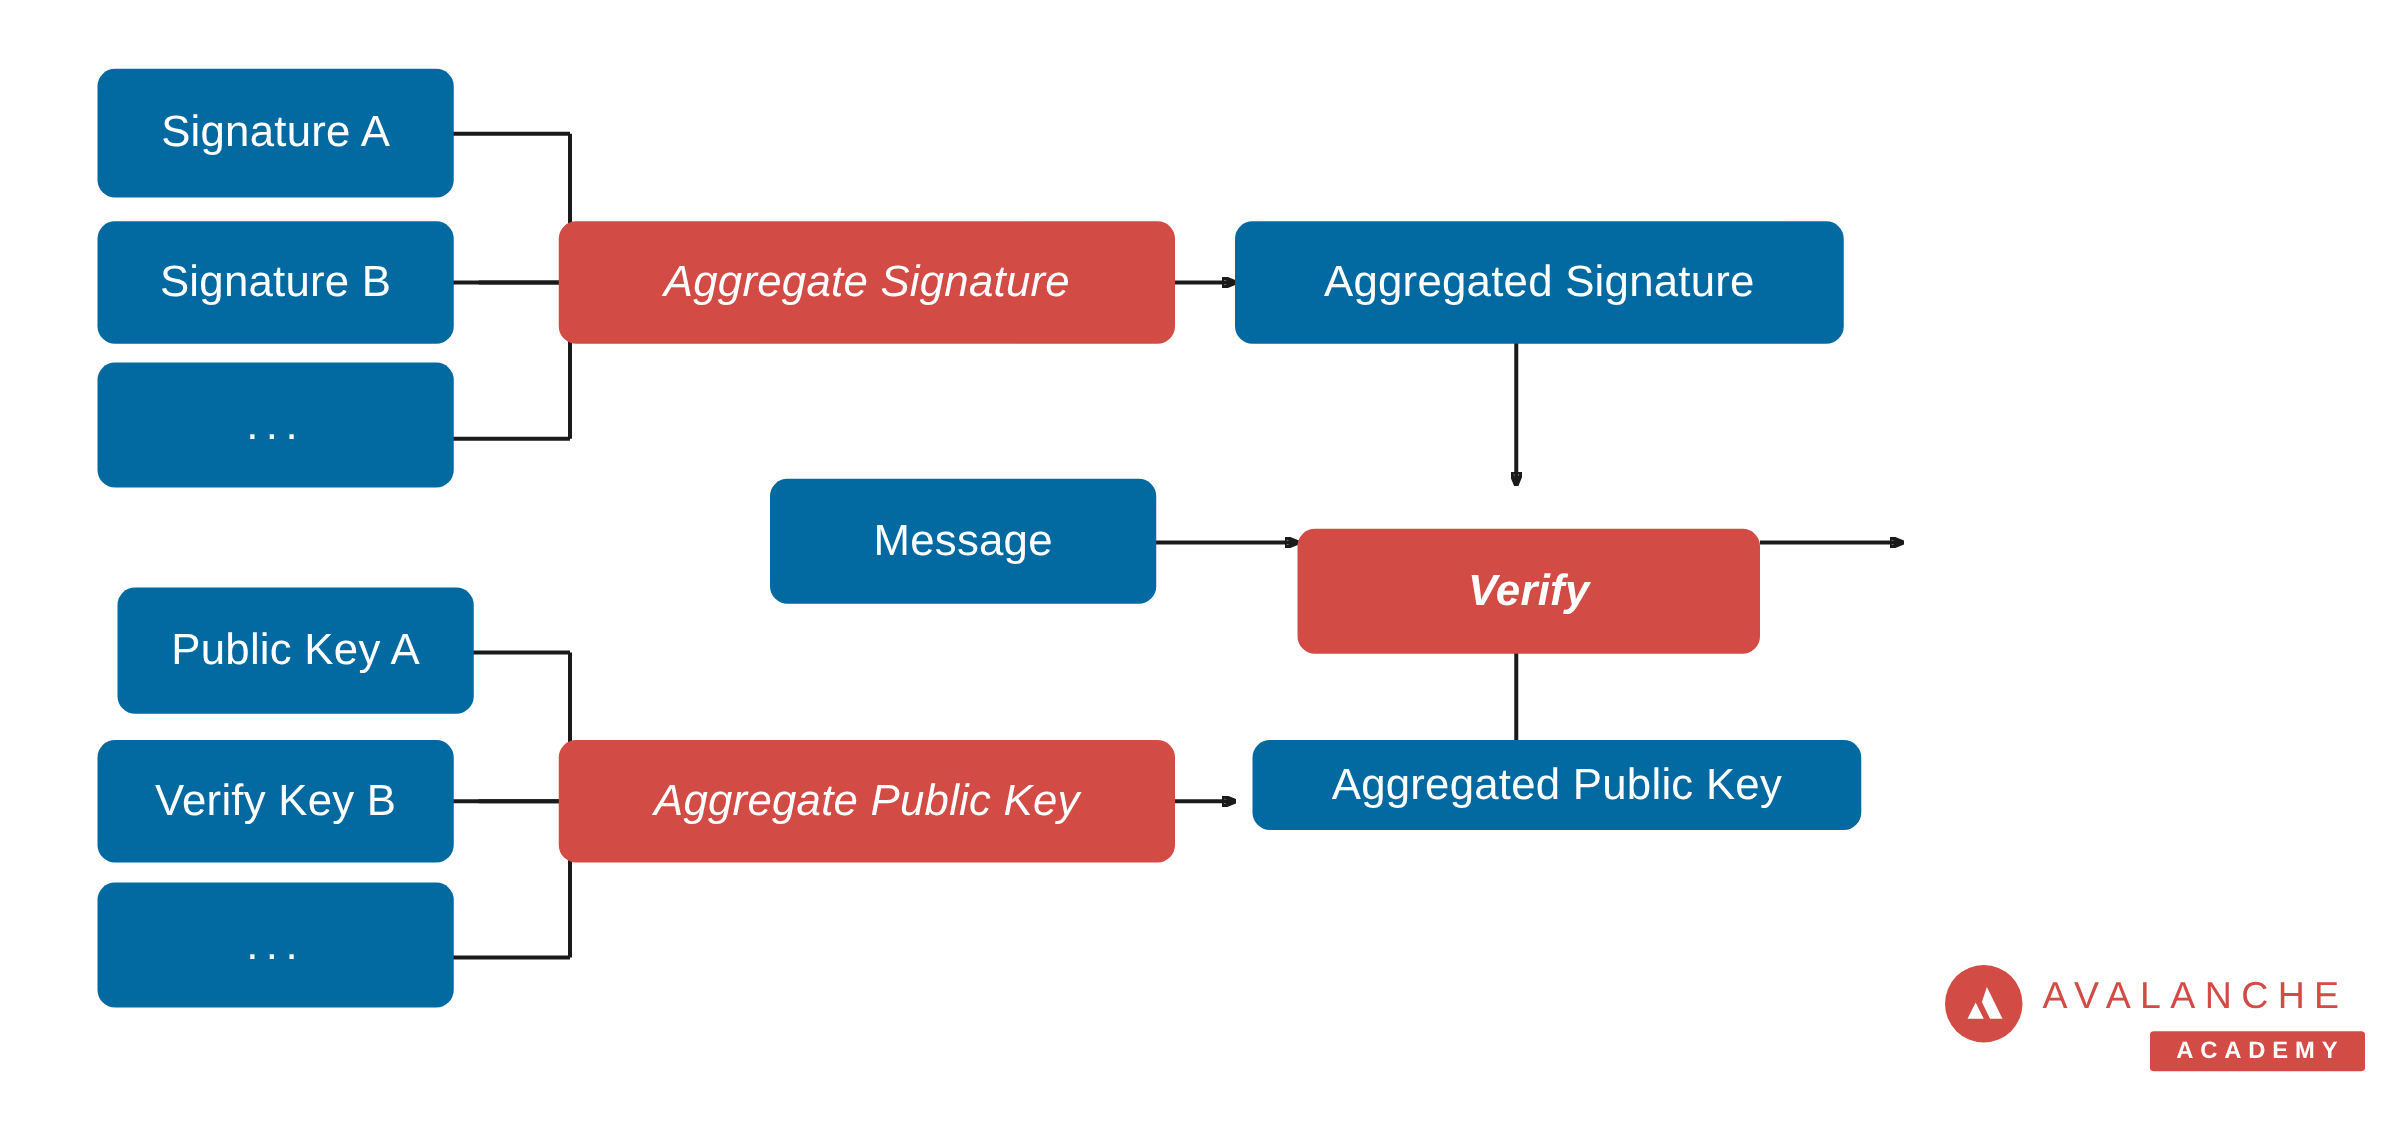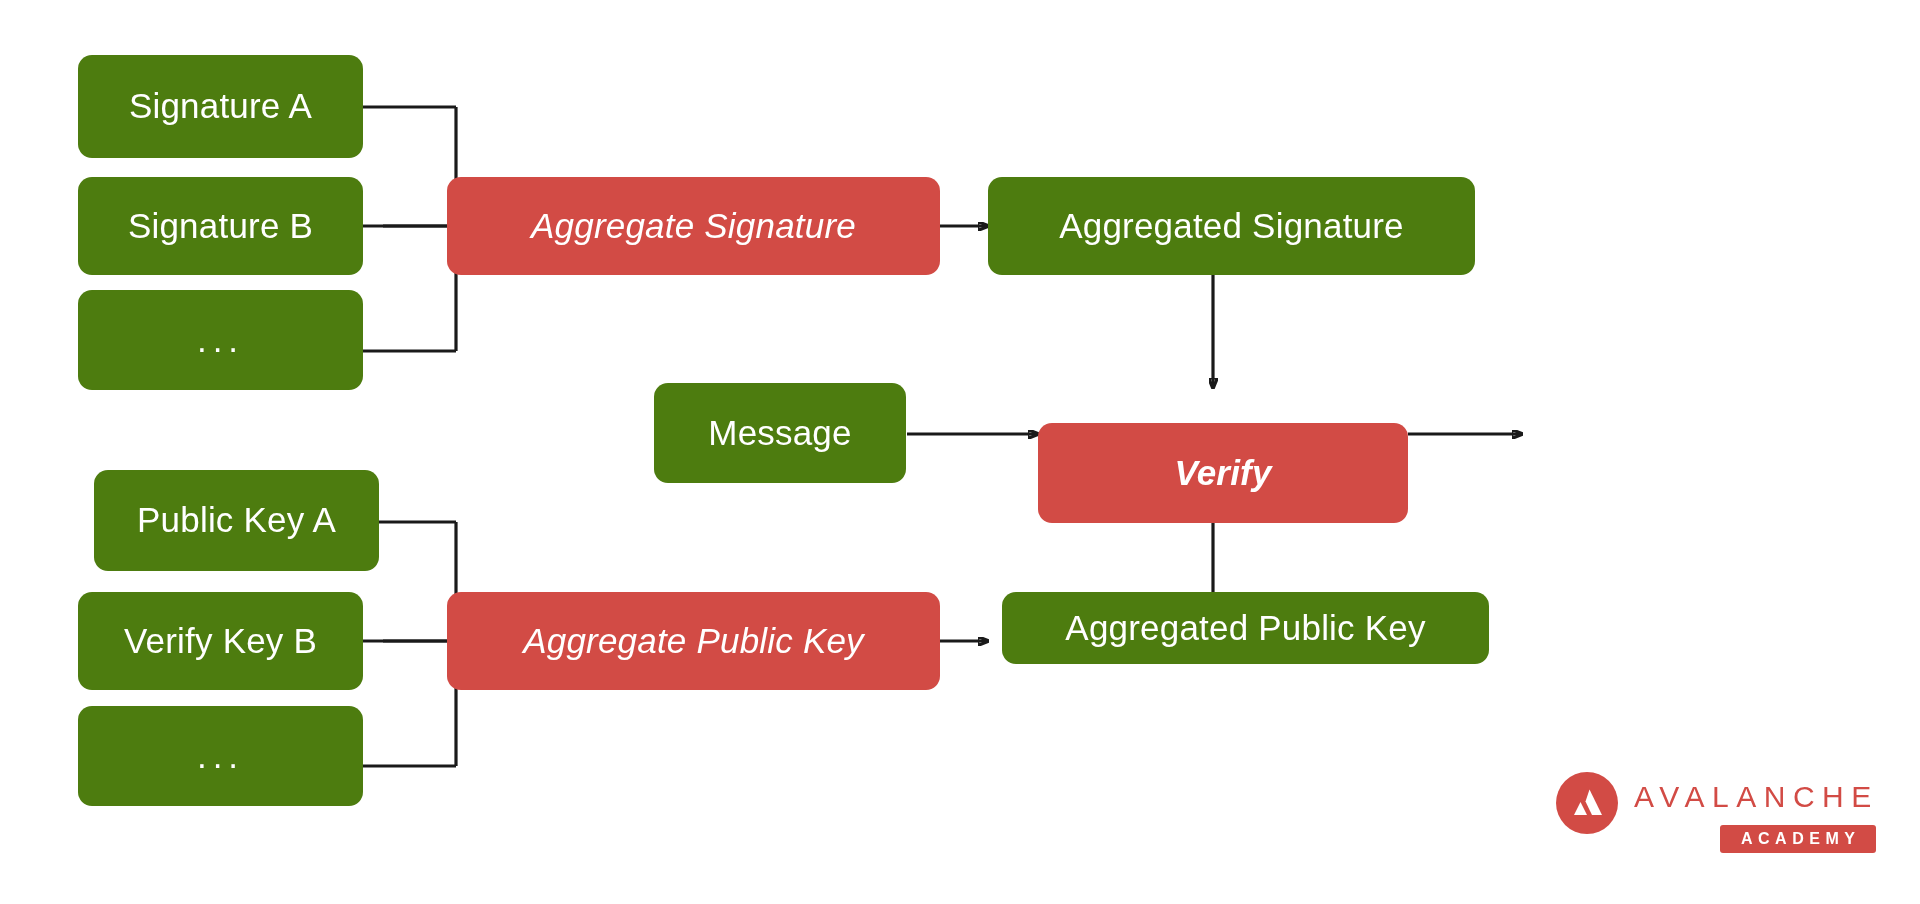--- a/index.html
+++ b/index.html
@@ -17,21 +17,21 @@
     display:flex;align-items:center;justify-content:center;
     color:#ffffff;
     font-size:35px;
     line-height:1.1;
     text-align:center;
     letter-spacing:.2px;
     box-sizing:border-box;
     padding:0 10px;
     user-select:none;
   }
-  .node.blue{background:#4d7c0f;}
+  .node.blue{background:#0369a1;}
   .node.red {background:#d24b45;font-style:italic;}
   .node.bold{font-weight:bold;margin-top:40px;}
   .node.dots{font-size:35px;letter-spacing:6px;}
 
   svg#wires{position:absolute;left:0;top:0;width:1920px;height:904px;overflow:visible;}
   svg#wires line, svg#wires path{stroke:#1a1a1a;stroke-width:3.2;fill:none;}
 
   
   #logo{position:absolute;left:1556px;top:770px;width:330px;height:90px;}
   #logo .badge{
@@ -41,21 +41,21 @@
   #logo .badge svg{position:absolute;left:0;top:0;}
   #logo .wordmark{
     position:absolute;left:78px;top:10px;
     color:#d24b45;font-size:30px;letter-spacing:7.5px;
     font-family:"Liberation Sans","DejaVu Sans",sans-serif;
     white-space:nowrap;
   }
   #logo .academy{
     position:absolute;left:164px;top:55px;
     background:#d24b45;color:#ffffff;
-    font-size:16px;letter-spacing:5.5px;font-weight:bold;
+    font-size:19px;letter-spacing:5.5px;font-weight:bold;
     padding:5px 16px 5px 21px;border-radius:3px;
     white-space:nowrap;
   }
 </style>
 </head>
 <body>
 
 <div id="stage">
 
   <svg id="wires" viewBox="0 0 1920 904" width="1920" height="904">
@@ -107,21 +107,21 @@
   <div class="node blue dots" style="left:78px;top:706px;width:285px;height:100px;">...</div>
 
   <div class="node red" style="left:447px;top:177px;width:493px;height:98px;">Aggregate Signature</div>
 
   <div class="node red" style="left:447px;top:592px;width:493px;height:98px;">Aggregate Public Key</div>
 
   <div class="node blue" style="left:988px;top:177px;width:487px;height:98px;">Aggregated Signature</div>
 
   <div class="node blue" style="left:988px;top:592px;width:487px;height:72px;margin-left:14px;">Aggregated Public Key</div>
 
-  <div class="node blue" style="left:654px;top:383px;width:252px;height:100px;">Message</div>
+  <div class="node blue" style="left:616px;top:383px;width:309px;height:100px;">Message</div>
 
   <div class="node red bold" style="left:1038px;top:383px;width:370px;height:100px;">Verify</div>
 
 
   <div id="logo">
     <div class="badge">
       <svg width="62" height="62" viewBox="0 0 62 62" aria-hidden="true">
         <path d="M33.5 17.5 L46 43 L36 43 L29.5 29.5 Z" fill="#ffffff"></path>
         <path d="M24.5 30 L31 43 L18 43 Z" fill="#ffffff"></path>
       </svg>

